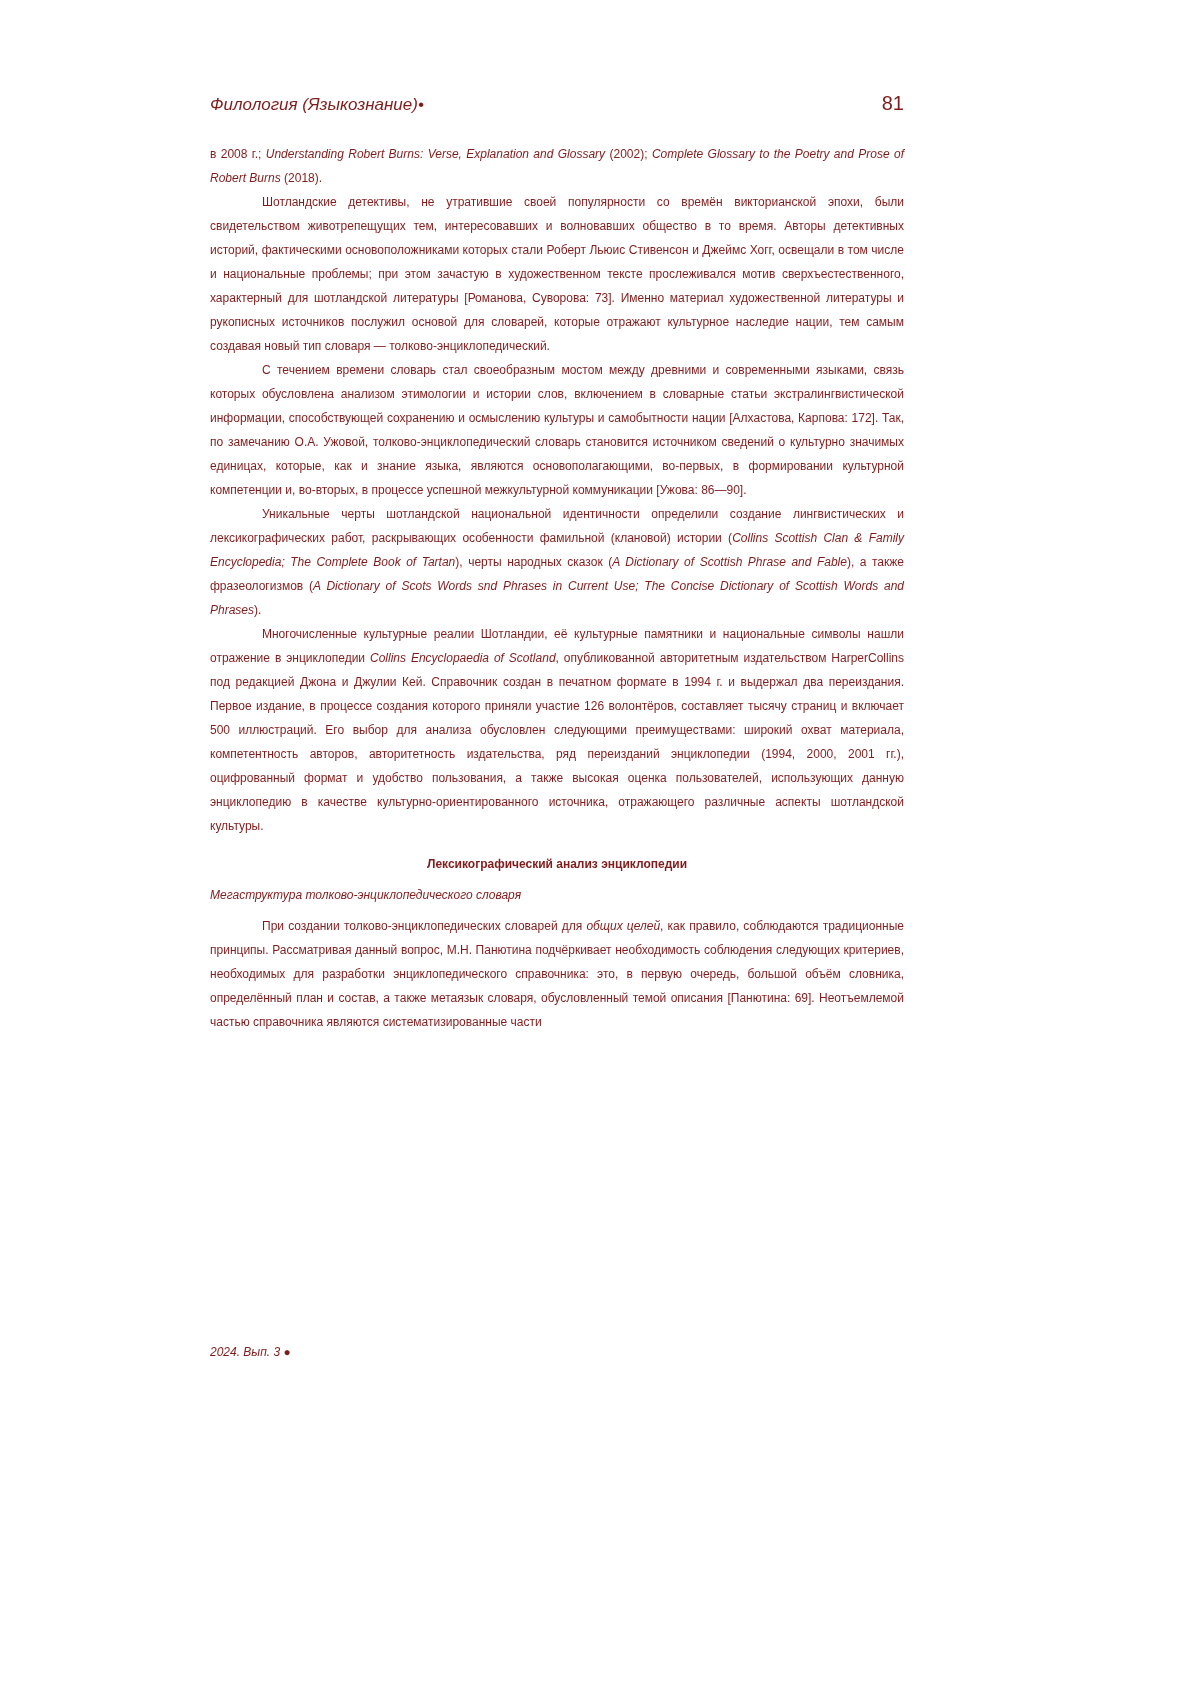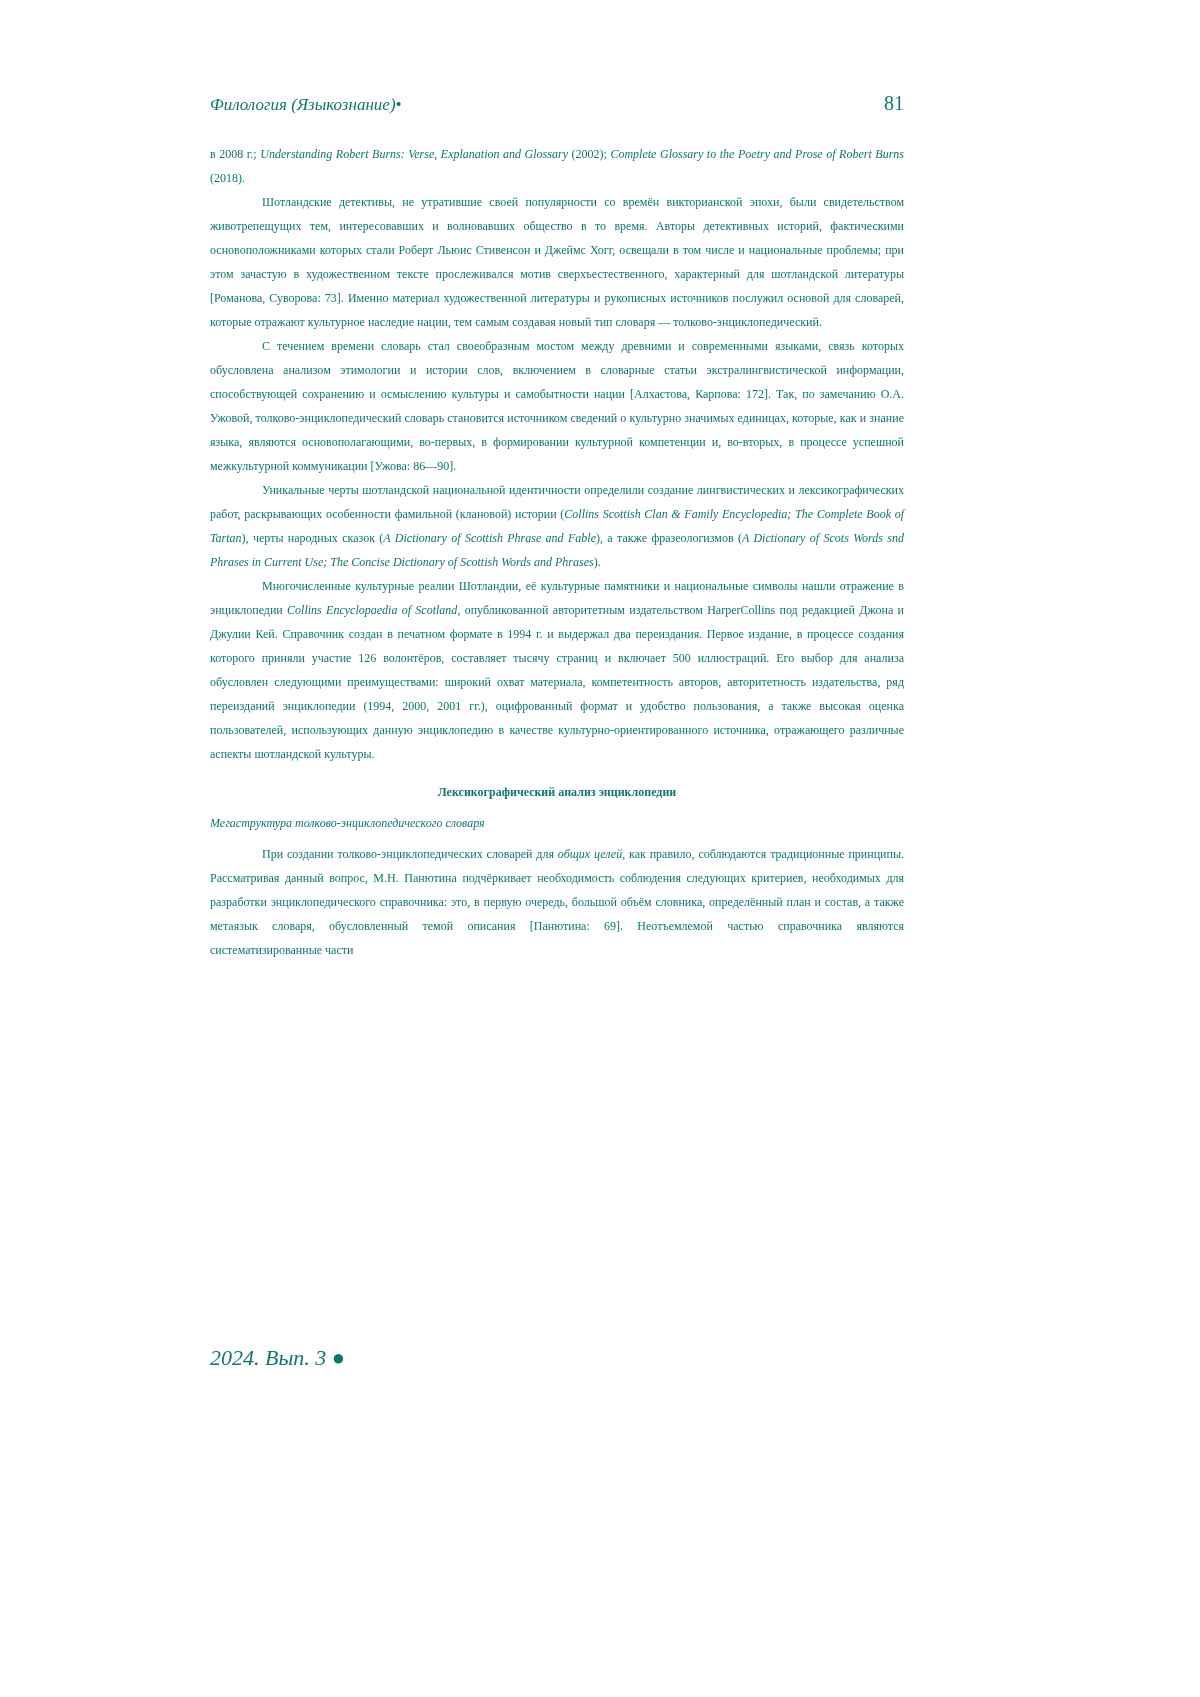--- a/index.html
+++ b/index.html
@@ -2,22 +2,22 @@
 <html lang="ru"><head>
 <meta charset="utf-8">
 <style>
   * { margin: 0; padding: 0; box-sizing: border-box; }
   html, body { background: #ffffff; }
   .page {
     position: relative;
     width: 1200px;
     height: 1657px;
     background: #ffffff;
-    font-family: Liberation Serif, serif;
-    color: #0f766e;
+    font-family: Liberation Sans, sans-serif;
+    color: #7f1d1d;
     overflow: hidden;
   }
   .header {
     position: absolute;
     left: 210px;
     top: 92px;
     width: 694px;
     display: flex;
     justify-content: space-between;
     align-items: baseline;
@@ -46,21 +46,21 @@
     font-style: italic;
     text-indent: 0;
     margin: 7px 0;
   }
   .it { font-style: italic; }
   .footer {
     position: absolute;
     left: 210px;
     top: 1345px;
     font-style: italic;
-    font-size: 22px;
+    font-size: 12px;
   }
 </style>
 </head>
 <body>
 
 <div class="page">
 
   <div class="header">
     <span class="running-title">Филология (Языкознание)•</span>
     <span class="page-number">81</span>

